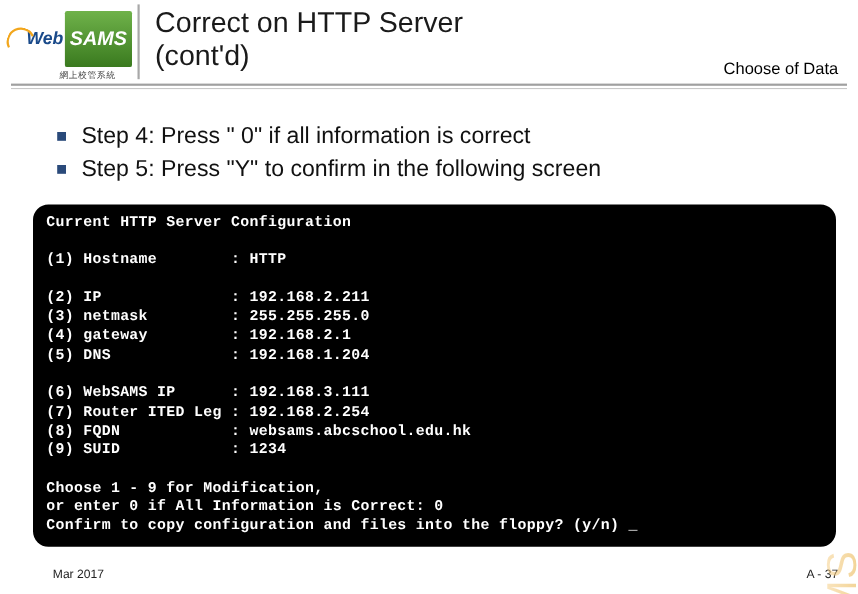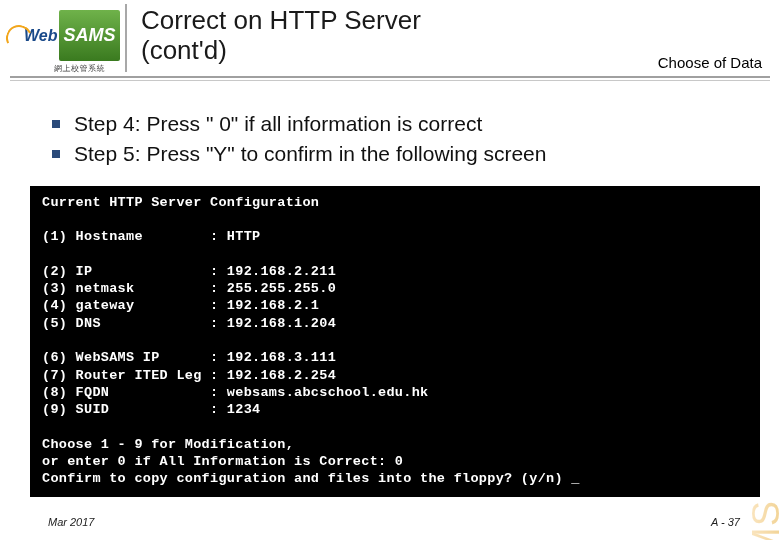--- a/index.html
+++ b/index.html
@@ -118,32 +118,32 @@
     margin: 16px 20px 0 30px;
     background: #000;
     color: #fff;
     font-family: "Courier New", monospace;
     font-size: 13.5px;
     line-height: 1.28;
     padding: 8px 12px 10px 12px;
     white-space: pre;
     font-weight: bold;
     letter-spacing: 0.3px;
+    border-radius: 14px;
   }
 
   .footer {
     position: absolute;
     bottom: 12px;
     left: 0; right: 0;
-    padding: 0 40px 0 48px;
+    padding: 0 18px 0 48px;
     display: flex;
     justify-content: space-between;
     font-size: 11px;
     color: #222;
-    font-style: italic;
   }
 
   .watermark {
     position: absolute;
     right: -8px;
     bottom: 40px;
     font-size: 38px;
     font-weight: 300;
     letter-spacing: 1px;
     transform: rotate(-90deg);

